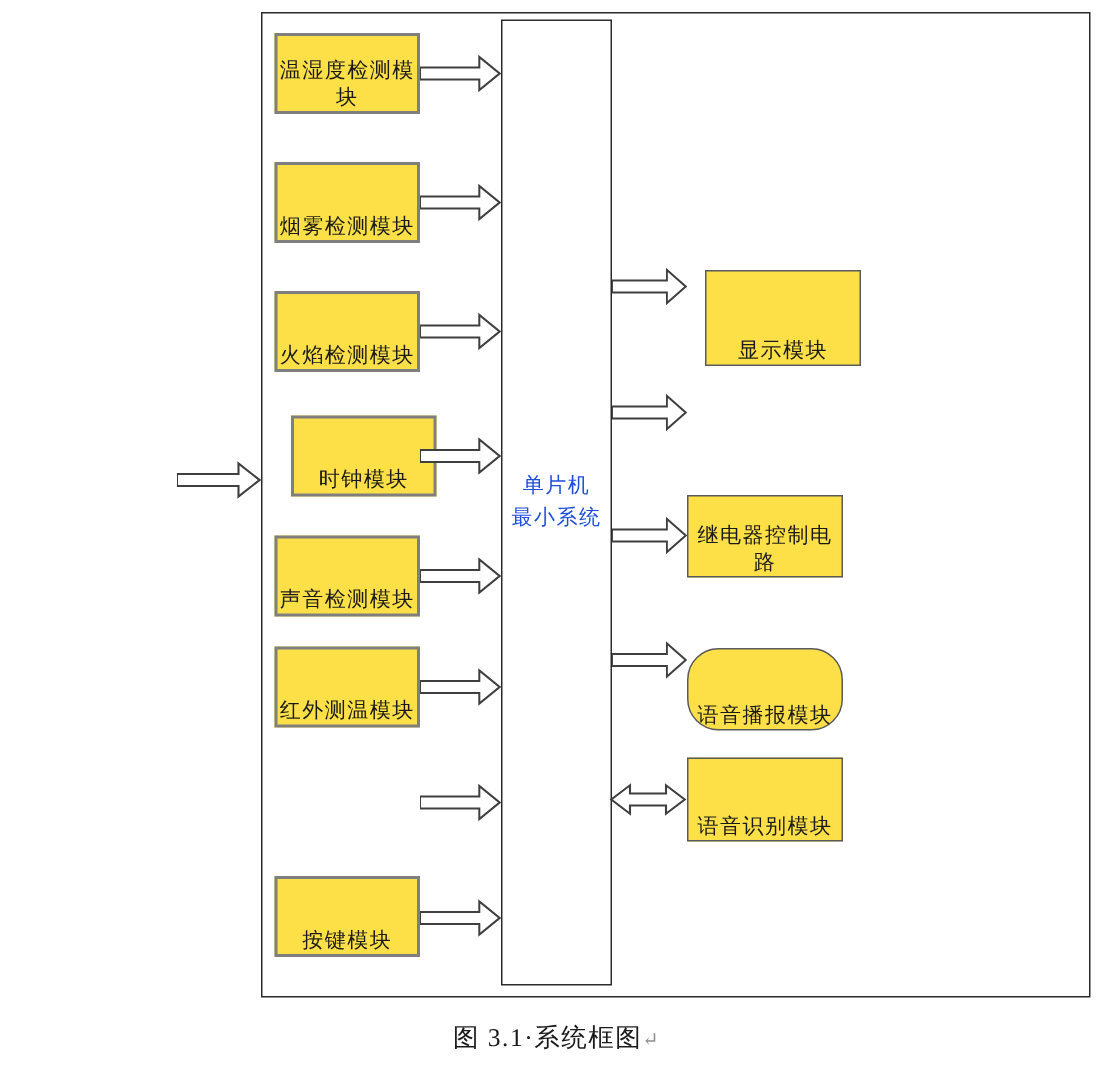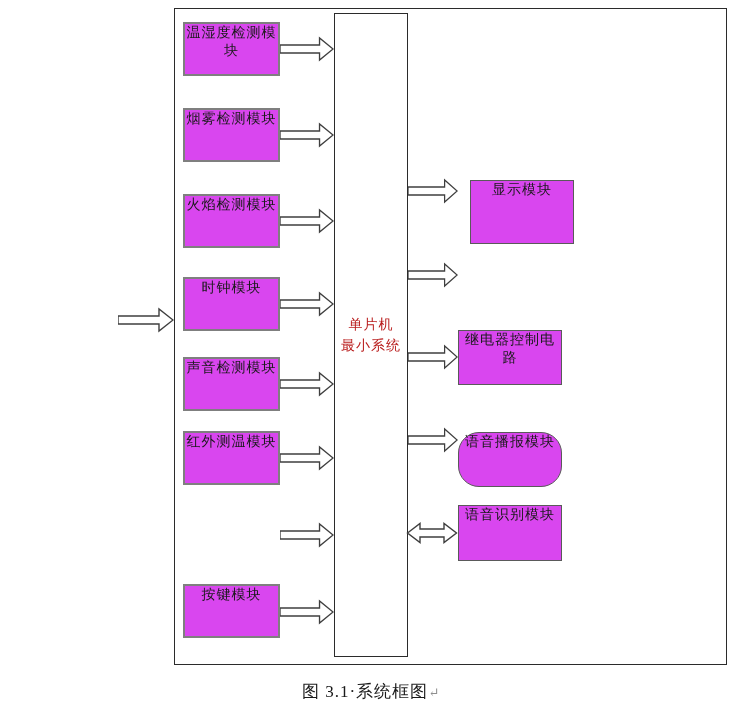--- a/index.html
+++ b/index.html
@@ -32,32 +32,32 @@
     border: 1px solid #2b2b2b;
     background: #ffffff;
     box-sizing: border-box;
     display: flex;
     flex-direction: column;
     align-items: center;
     justify-content: center;
     text-align: center;
     font-size: 14px;
     line-height: 21px;
-    color: #b91c1c;
+    color: #1d4ed8;
     letter-spacing: 1px;
     z-index: 2;
   }
   
   .mod-box {
     position: absolute;
     border: 2px solid #7f7f7f;
-    background: #d946ef;
+    background: #fde047;
     box-sizing: border-box;
     display: flex;
-    align-items: flex-start;
+    align-items: flex-end;
     justify-content: center;
     text-align: center;
     font-size: 14px;
     color: #1a1a1a;
     letter-spacing: 1px;
     z-index: 2;
   }
   .left-box  { left: 183px; width: 97px; height: 54px; }
   .right-box { left: 458px; width: 104px; height: 55px; border-width: 1.5px; border-color: #5a5a5a; }
   .power-box { left: 26px; top: 293px; width: 92px; height: 55px; }
@@ -107,21 +107,21 @@
 
   <div class="mod-box left-box" style="top:22px;">
     <span>温湿度检测模块</span>
   </div>
   <div class="mod-box left-box" style="top:108px;">
     <span>烟雾检测模块</span>
   </div>
   <div class="mod-box left-box" style="top:194px;">
     <span>火焰检测模块</span>
   </div>
-  <div class="mod-box left-box" style="top:277px;">
+  <div class="mod-box left-box" style="top:277px;margin-left:11px;">
     <span>时钟模块</span>
   </div>
   <div class="mod-box left-box" style="top:357px;">
     <span>声音检测模块</span>
   </div>
   <div class="mod-box left-box" style="top:431px;">
     <span>红外测温模块</span>
   </div>
   <div class="mod-box left-box" style="top:584px;">
     <span>按键模块</span>

